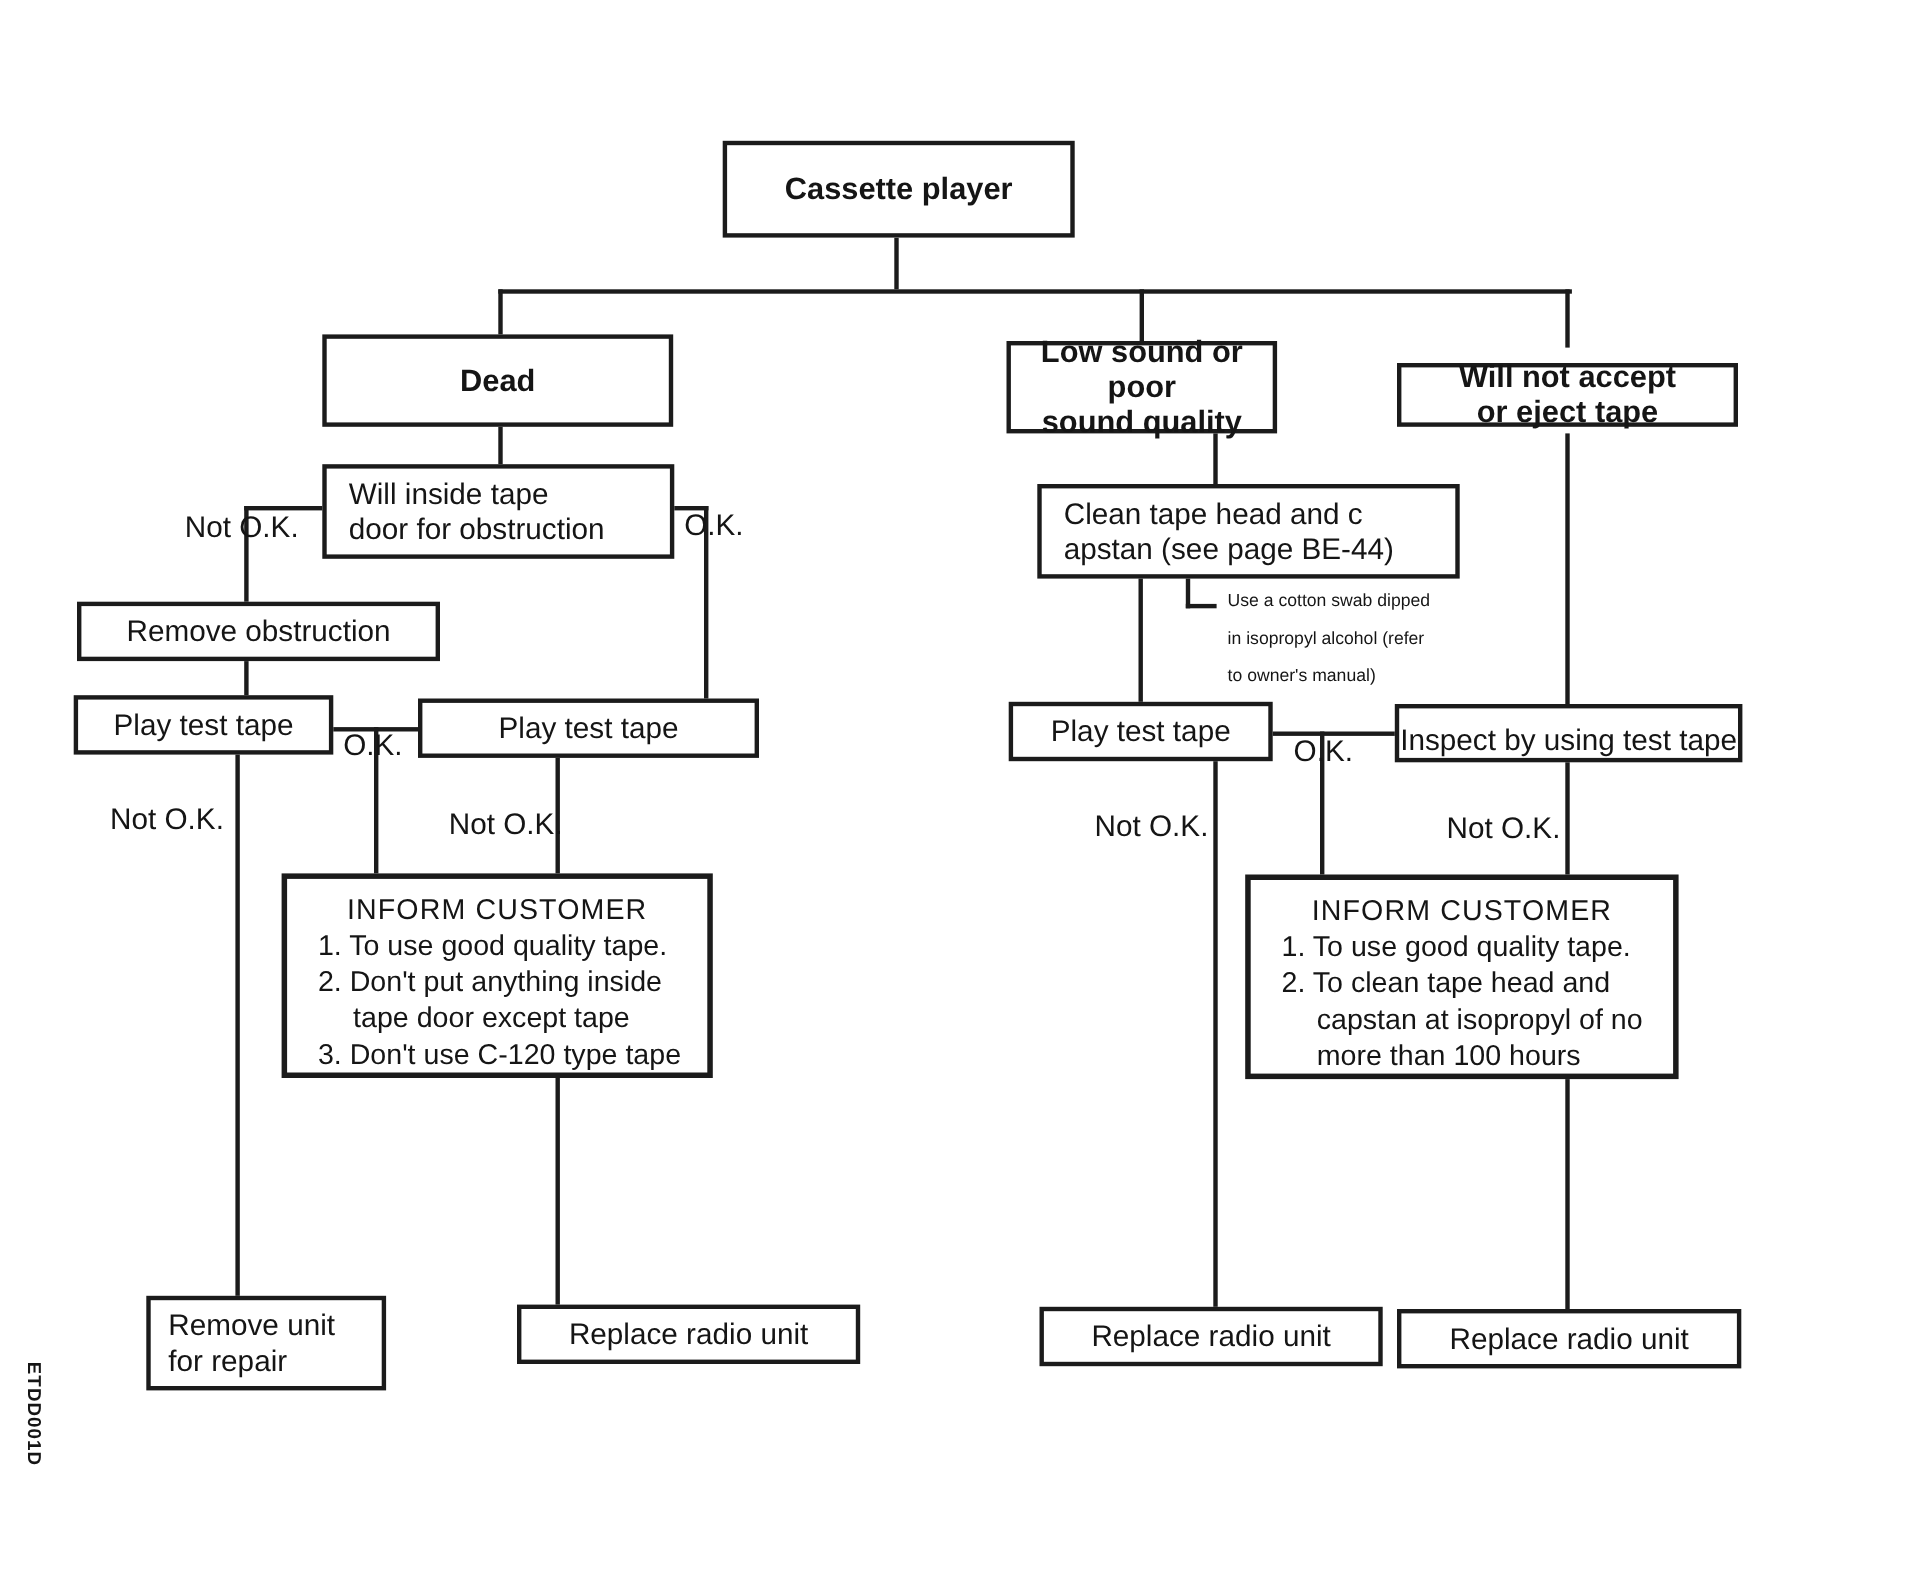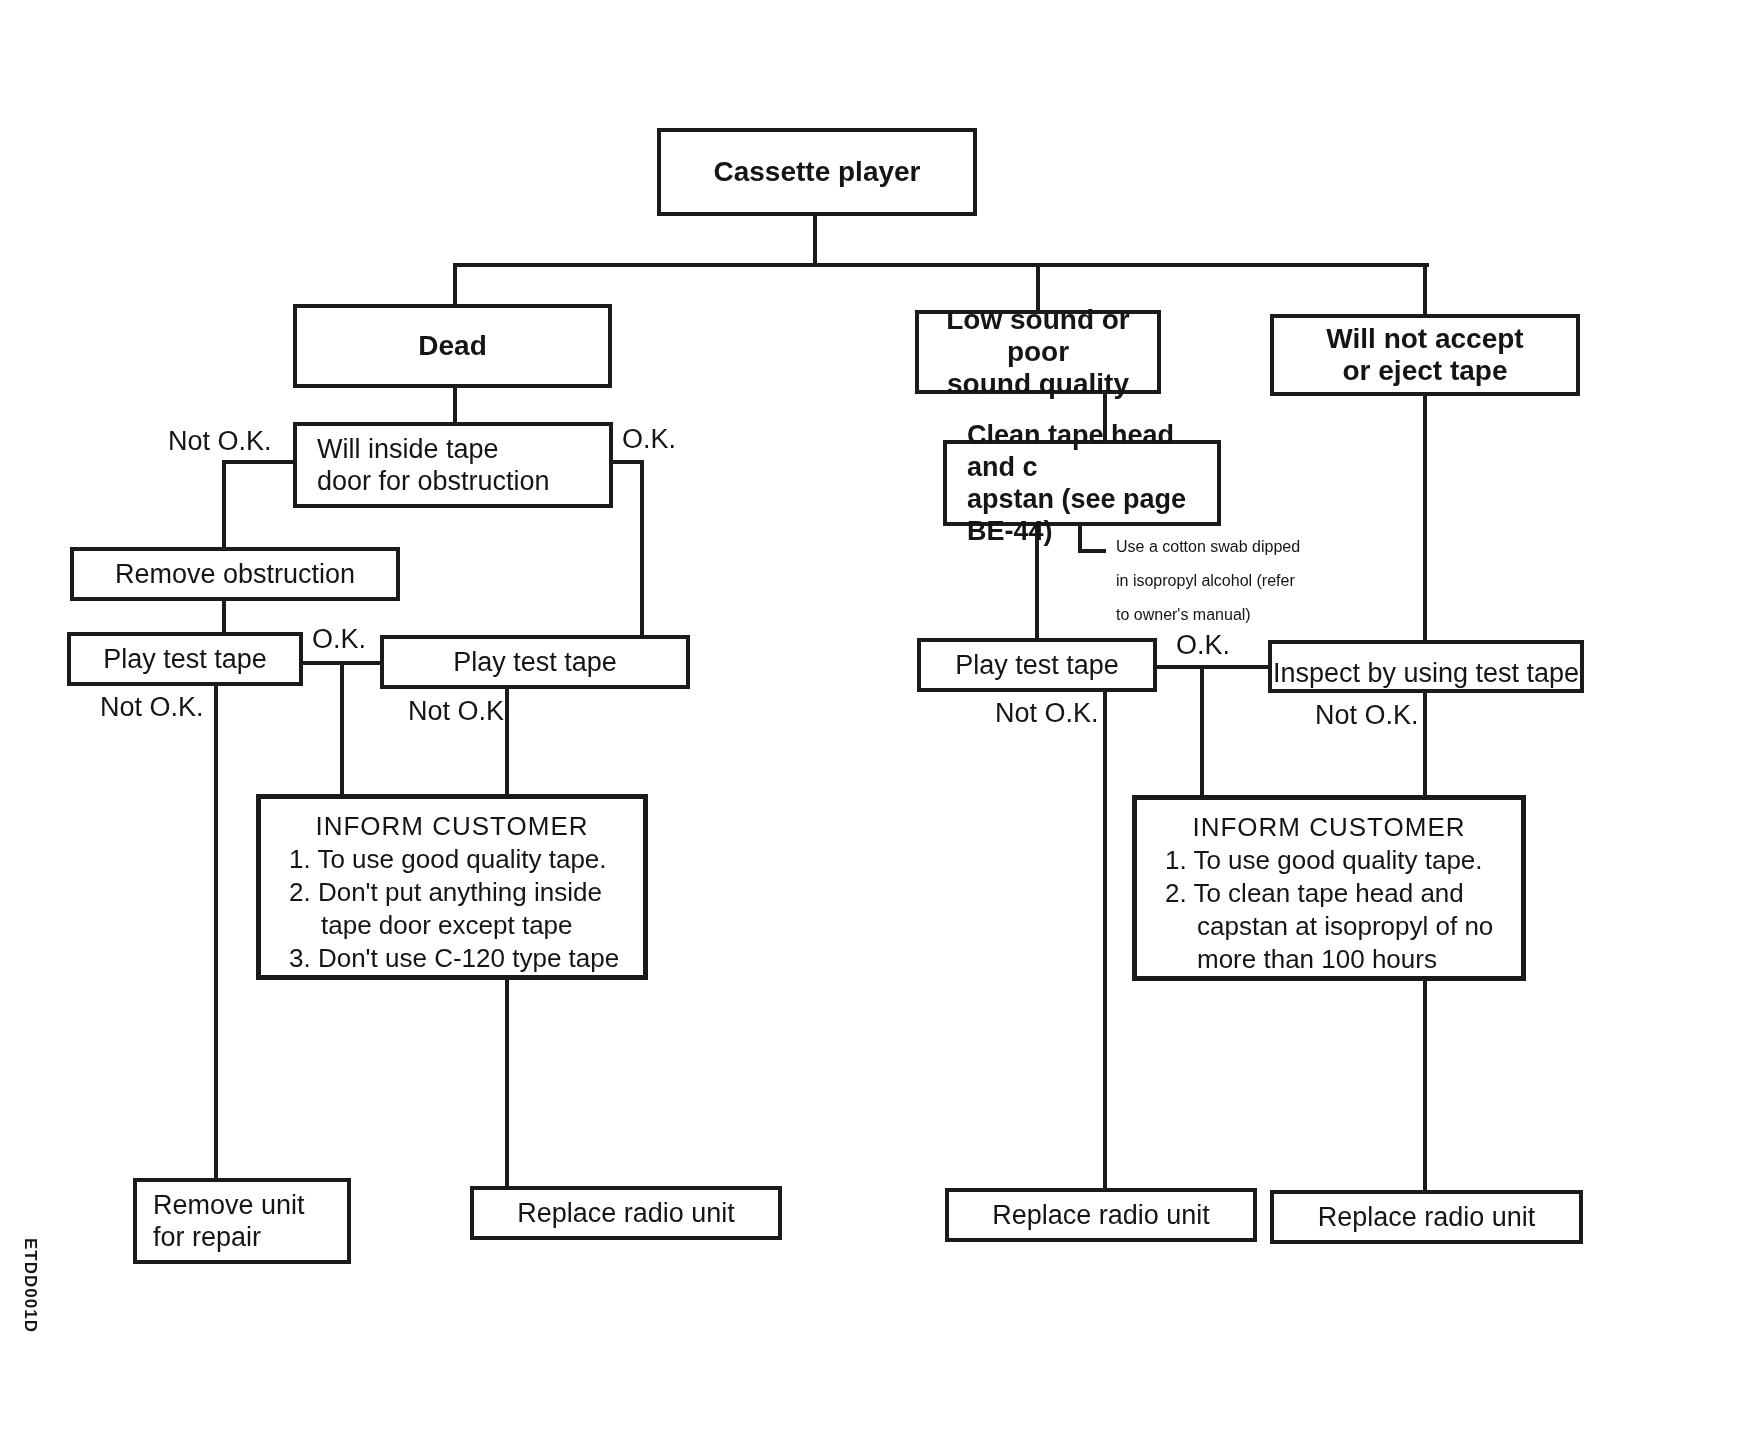--- a/index.html
+++ b/index.html
@@ -14,21 +14,21 @@
   }
   .box.hdr{font-weight:700;font-size:28px;}
   .box.leftal{align-items:flex-start;text-align:left;padding-left:20px;}
   .box.big{border-width:5px;justify-content:flex-end;padding-top:14px;font-size:26px;line-height:33px;}
   .big .ttl{align-self:center;letter-spacing:1px;}
   .big .item{align-self:flex-start;padding-left:28px;white-space:nowrap;}
   .big .item.cont{padding-left:60px;}
   .vline,.hline{position:absolute;background:#1b1b1b;}
   .vline{width:4px;}
   .hline{height:4px;}
-  .lbl{position:absolute;font-size:27px;line-height:30px;white-space:nowrap;}
+  .lbl{position:absolute;font-size:27px;line-height:30px;white-space:nowrap;margin-top:38px;}
   .note{position:absolute;font-size:16px;line-height:34px;white-space:nowrap;}
   .figcode{
     position:absolute;left:40px;top:1238px;font-size:17px;font-weight:700;letter-spacing:1px;
     transform:rotate(90deg);transform-origin:0 0;white-space:nowrap;
   }
 </style>
 </head>
 <body>
 
 <div id="canvas">
@@ -72,21 +72,21 @@
 
   <div class="box hdr" style="left:293px;top:304px;width:319px;height:84px;">
     <span>Dead</span>
   </div>
 
   <div class="box hdr" style="left:915px;top:310px;width:246px;height:84px;">
     <span>Low sound or poor</span>
     <span>sound quality</span>
   </div>
 
-  <div class="box hdr" style="left:1270px;top:314px;width:310px;height:82px;">
+  <div class="box hdr" style="left:1270px;top:330px;width:310px;height:58px;">
     <span>Will not accept</span>
     <span>or eject tape</span>
   </div>
 
   <div class="box leftal" style="left:293px;top:422px;width:320px;height:86px;">
     <span>Will inside tape</span>
     <span>door for obstruction</span>
   </div>
 
   <div class="box" style="left:70px;top:547px;width:330px;height:54px;">
@@ -94,21 +94,21 @@
   </div>
 
   <div class="box" style="left:67px;top:632px;width:236px;height:54px;">
     <span>Play test tape</span>
   </div>
 
   <div class="box" style="left:380px;top:635px;width:310px;height:54px;">
     <span>Play test tape</span>
   </div>
 
-  <div class="box leftal" style="left:943px;top:440px;width:278px;height:86px;font-weight:bold;">
+  <div class="box leftal" style="left:943px;top:440px;width:384px;height:86px;">
     <span>Clean tape head and c</span>
     <span>apstan (see page BE-44)</span>
   </div>
 
   <div class="box" style="left:917px;top:638px;width:240px;height:54px;">
     <span>Play test tape</span>
   </div>
 
   <div class="box" style="left:1268px;top:640px;width:316px;height:53px;justify-content:flex-end;">
     <span>Inspect by using test tape</span>

